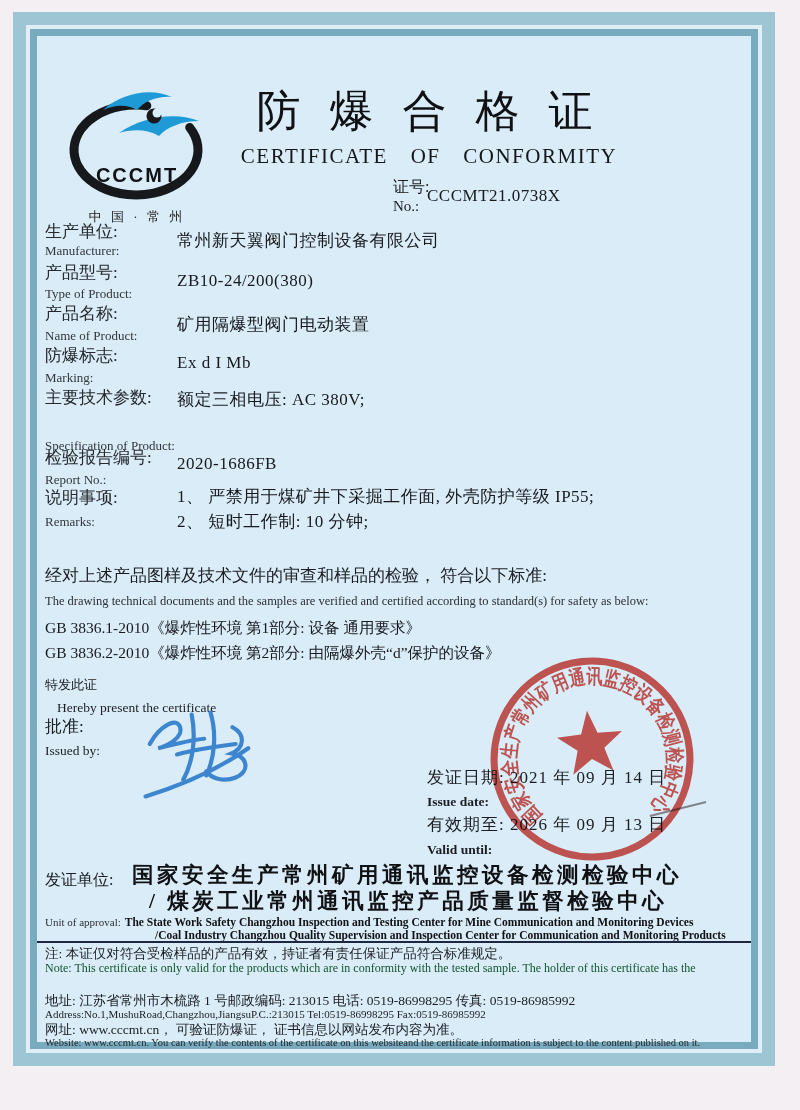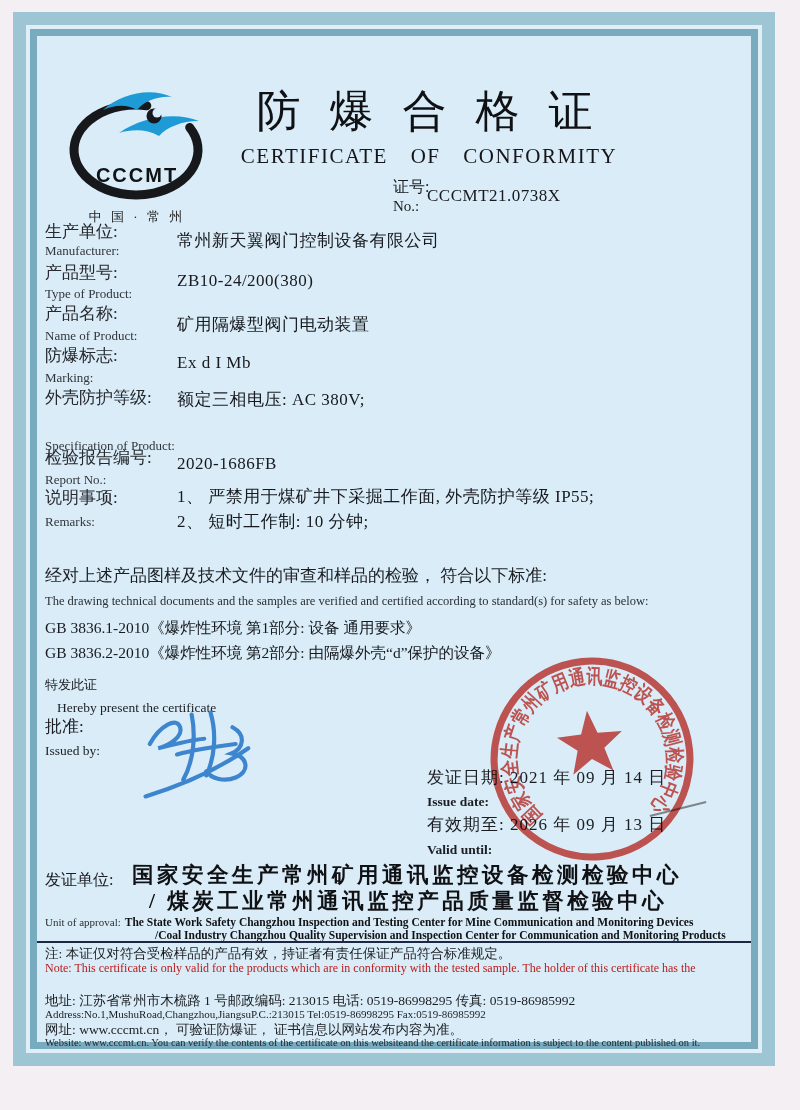--- a/index.html
+++ b/index.html
@@ -16,21 +16,21 @@
   .lab-cn { font-size:17px; color:#26282e; }
   .lab-en { font-size:13px; color:#32353c; }
   .val    { font-size:17px; color:#17191e; letter-spacing:0.5px; }
   .small-en { font-size:12.5px; color:#2c2f35; }
   .gb { font-size:15.5px; color:#17191e; }
   .date-cn { font-size:17px; letter-spacing:1px; }
   .date-en { font-size:13.5px; font-weight:bold; }
   .org-cn { font-size:21.5px; font-weight:bold; letter-spacing:3.5px; color:#101114; }
   .org-en { font-size:11.5px; font-weight:bold; color:#101114; }
   .foot-cn { font-size:13.5px; color:#1b1d22; }
-  .foot-en { font-size:12px; color:#b91c1c; }
+  .foot-en { font-size:12px; color:#14532d; }
   .hr-line { position:absolute; left:0; right:0; height:2px; background:#1d2742; }
   .seal-wrap { position:absolute; left:448px; top:616px; width:214px; height:214px; transform:rotate(-6deg); opacity:0.88; mix-blend-mode:multiply; }
   .sig-wrap { position:absolute; left:92px; top:664px; width:140px; height:110px; }
   .pen-slash { position:absolute; left:612px; top:772px; width:58px; border-top:2px solid #7e848b; transform:rotate(-14deg); }
 </style>
 </head>
 <body>
 
 <div class="sheet">
   <div class="band1">
@@ -66,21 +66,21 @@
           <div class="abs val" style="left:140px; top:235px;">ZB10-24/200(380)</div>
 
           <div class="abs lab-cn" style="left:8px; top:266px;">产品名称:</div>
           <div class="abs lab-en" style="left:8px; top:292px;">Name of Product:</div>
           <div class="abs val" style="left:140px; top:277px;">矿用隔爆型阀门电动装置</div>
 
           <div class="abs lab-cn" style="left:8px; top:308px;">防爆标志:</div>
           <div class="abs lab-en" style="left:8px; top:334px;">Marking:</div>
           <div class="abs val" style="left:140px; top:317px;">Ex d I Mb</div>
 
-          <div class="abs lab-cn" style="left:8px; top:350px;">外壳防护等级:</div>
+          <div class="abs lab-cn" style="left:8px; top:350px;">主要技术参数:</div>
           <div class="abs lab-en" style="left:8px; top:376px;margin-top:26px;">Specification of Product:</div>
           <div class="abs val" style="left:140px; top:352px;">额定三相电压: AC 380V;</div>
 
           <div class="abs lab-cn" style="left:8px; top:410px;">检验报告编号:</div>
           <div class="abs lab-en" style="left:8px; top:436px;">Report No.:</div>
           <div class="abs val" style="left:140px; top:418px;">2020-1686FB</div>
 
           <div class="abs lab-cn" style="left:8px; top:450px;">说明事项:</div>
           <div class="abs lab-en" style="left:8px; top:478px;">Remarks:</div>
           <div class="abs val" style="left:140px; top:449px;">1、 严禁用于煤矿井下采掘工作面, 外壳防护等级 IP55;</div>

